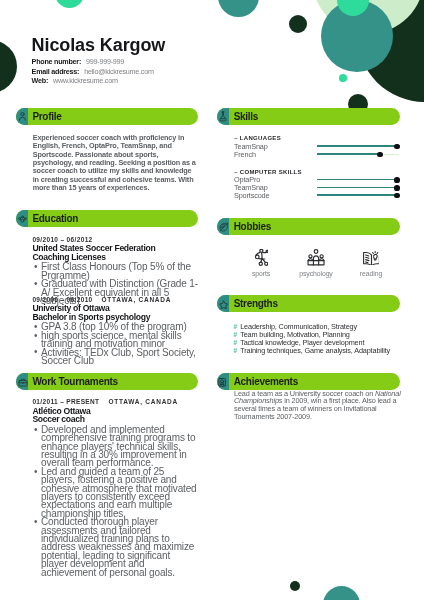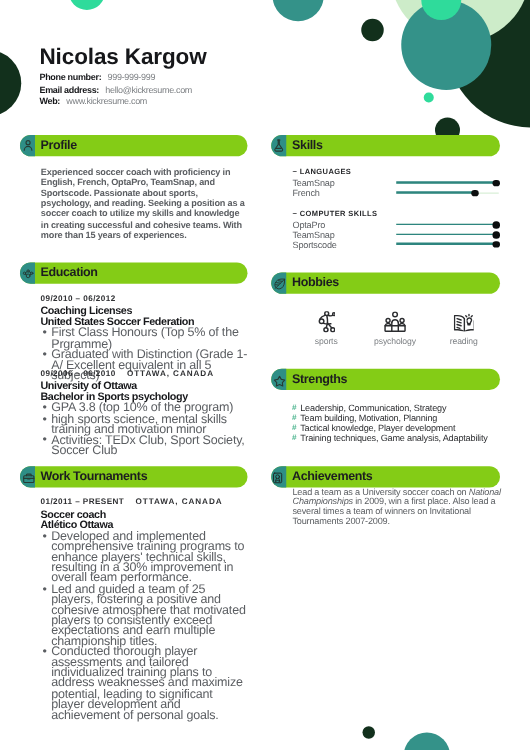--- a/index.html
+++ b/index.html
@@ -126,22 +126,22 @@
               <path d="M7.3 7.35 L8.6 8.1"></path>
               <path d="M4.2 9.4 L5.25 9.95"></path>
               <path d="M8.8 9.4 L7.75 9.95"></path>
             </g>
           </svg>
         </div>
         <div class="ptitle">Education</div>
       </div>
       <div style="position:absolute;left:16.6px;top:25.6px;width:166px;">
         <div class="eyebrow"><span>09/2010 – 06/2012</span></div>
+        <div class="etitle">United States Soccer Federation</div>
         <div class="etitle">Coaching Licenses</div>
-        <div class="etitle">United States Soccer Federation</div>
         <ul class="bl" style="margin-top:1.6px">
           <li>First Class Honours (Top 5% of the Prgramme)</li>
           <li>Graduated with Distinction (Grade 1- A/ Excellent equivalent in all 5 subjects)</li>
         </ul>
       </div>
       <div style="position:absolute;left:16.6px;top:85.7px;width:166px;">
         <div class="eyebrow"><span>09/2006 – 06/2010</span><span class="eloc">OTTAWA, CANADA</span></div>
         <div class="etitle">University of Ottawa</div>
         <div class="etitle">Bachelor in Sports psychology</div>
         <ul class="bl" style="margin-top:1.6px">
@@ -161,22 +161,22 @@
               <path d="M5.1 7.6V7.0a0.7 0.7 0 0 1 0.7-0.7h2.5a0.7 0.7 0 0 1 0.7 0.7v0.6"></path>
               <path d="M2.95 9.7h8.2"></path>
               <path d="M6.2 10.2h1.7"></path>
             </g>
           </svg>
         </div>
         <div class="ptitle">Work Tournaments</div>
       </div>
       <div style="position:absolute;left:16.6px;top:25.6px;width:166px;">
         <div class="eyebrow"><span>01/2011 – PRESENT</span><span class="eloc">OTTAWA, CANADA</span></div>
+        <div class="etitle">Atlético Ottawa</div>
         <div class="etitle">Soccer coach</div>
-        <div class="etitle">Atlético Ottawa</div>
         <ul class="bl" style="margin-top:1.6px">
           <li>Developed and implemented comprehensive training programs to enhance players' technical skills, resulting in a 30% improvement in overall team performance.</li>
           <li>Led and guided a team of 25 players, fostering a positive and cohesive atmosphere that motivated players to consistently exceed expectations and earn multiple championship titles.</li>
           <li>Conducted thorough player assessments and tailored individualized training plans to address weaknesses and maximize potential, leading to significant player development and achievement of personal goals.</li>
         </ul>
       </div>
     </div>
 
     <div class="sec" style="left:217.1px;top:107.8px;width:182.9px;">
       <div class="pill">

